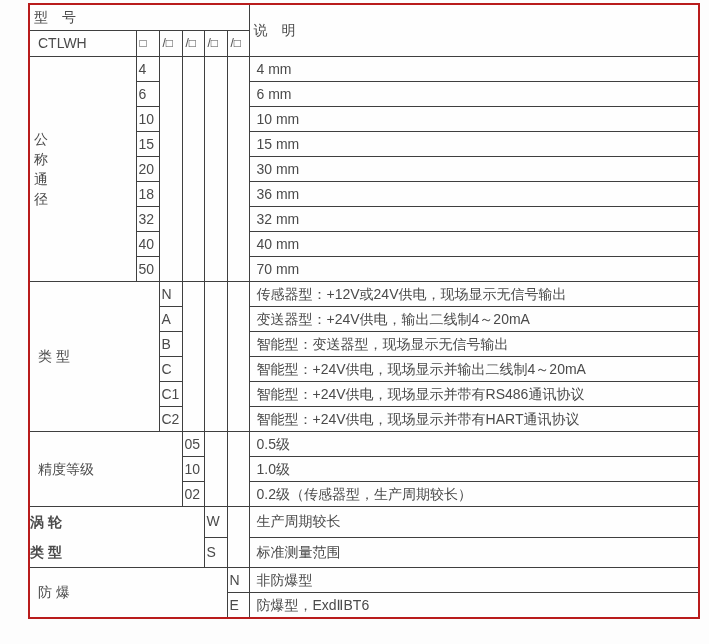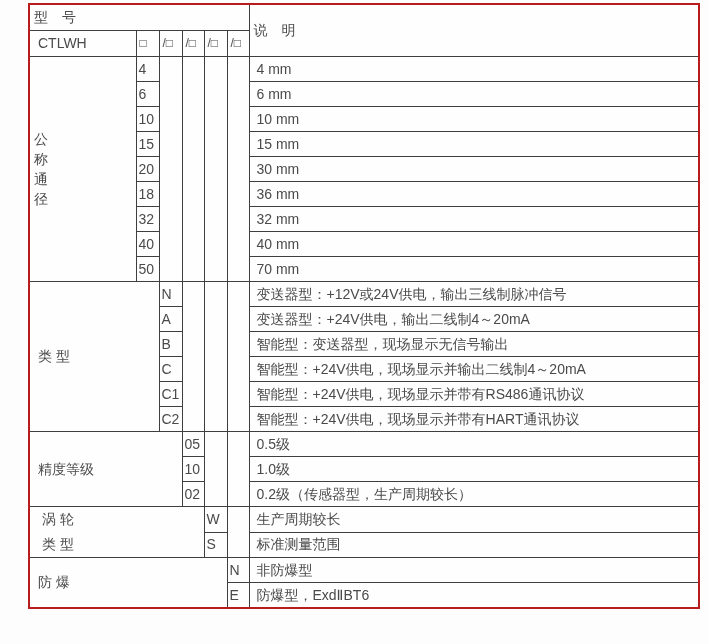--- a/index.html
+++ b/index.html
@@ -25,21 +25,21 @@
     line-height: 17px;
     vertical-align: middle;
     padding: 0;
     overflow: hidden;
     white-space: nowrap;
   }
   tr.hrow td { height: 25px; }
   tr.brow td { height: 24px; }
   td.lbl   { padding-left: 8px; }
   td.vlbl  { white-space: pre-line; line-height: 20px; padding-left: 4px; }
-  td.mlbl  { white-space: pre-line; line-height: 25px; padding-left: 12px; }
+  td.mlbl  { white-space: pre-line; line-height: 30px; padding-left: 0; font-weight: bold; }
   td.code  { padding-left: 2px; }
   td.ph    { padding-left: 3px; font-size: 12px; }
   td.desc  { padding-left: 7px; }
   td.title { padding-left: 4px; }
 </style>
 </head>
 <body>
 
 <table class="spec">
   <colgroup>
@@ -110,21 +110,21 @@
         <td class="code">50</td>
         <td class="desc">70 mm</td>
       </tr>
 
   <tr class="brow">
     <td class="lbl" colspan="2" rowspan="6">类 型</td>
     <td class="code">N</td>
     <td class="sp" rowspan="6"></td>
     <td class="sp" rowspan="6"></td>
     <td class="sp" rowspan="6"></td>
-    <td class="desc">变送器型：+12V或24V供电，输出三线制脉冲信号</td>
+    <td class="desc">传感器型：+12V或24V供电，现场显示无信号输出</td>
   </tr>
   <tr class="brow">
         <td class="code">A</td>
         <td class="desc">变送器型：+24V供电，输出二线制4～20mA</td>
       </tr>
   <tr class="brow">
         <td class="code">B</td>
         <td class="desc">智能型：变送器型，现场显示无信号输出</td>
       </tr>
   <tr class="brow">

